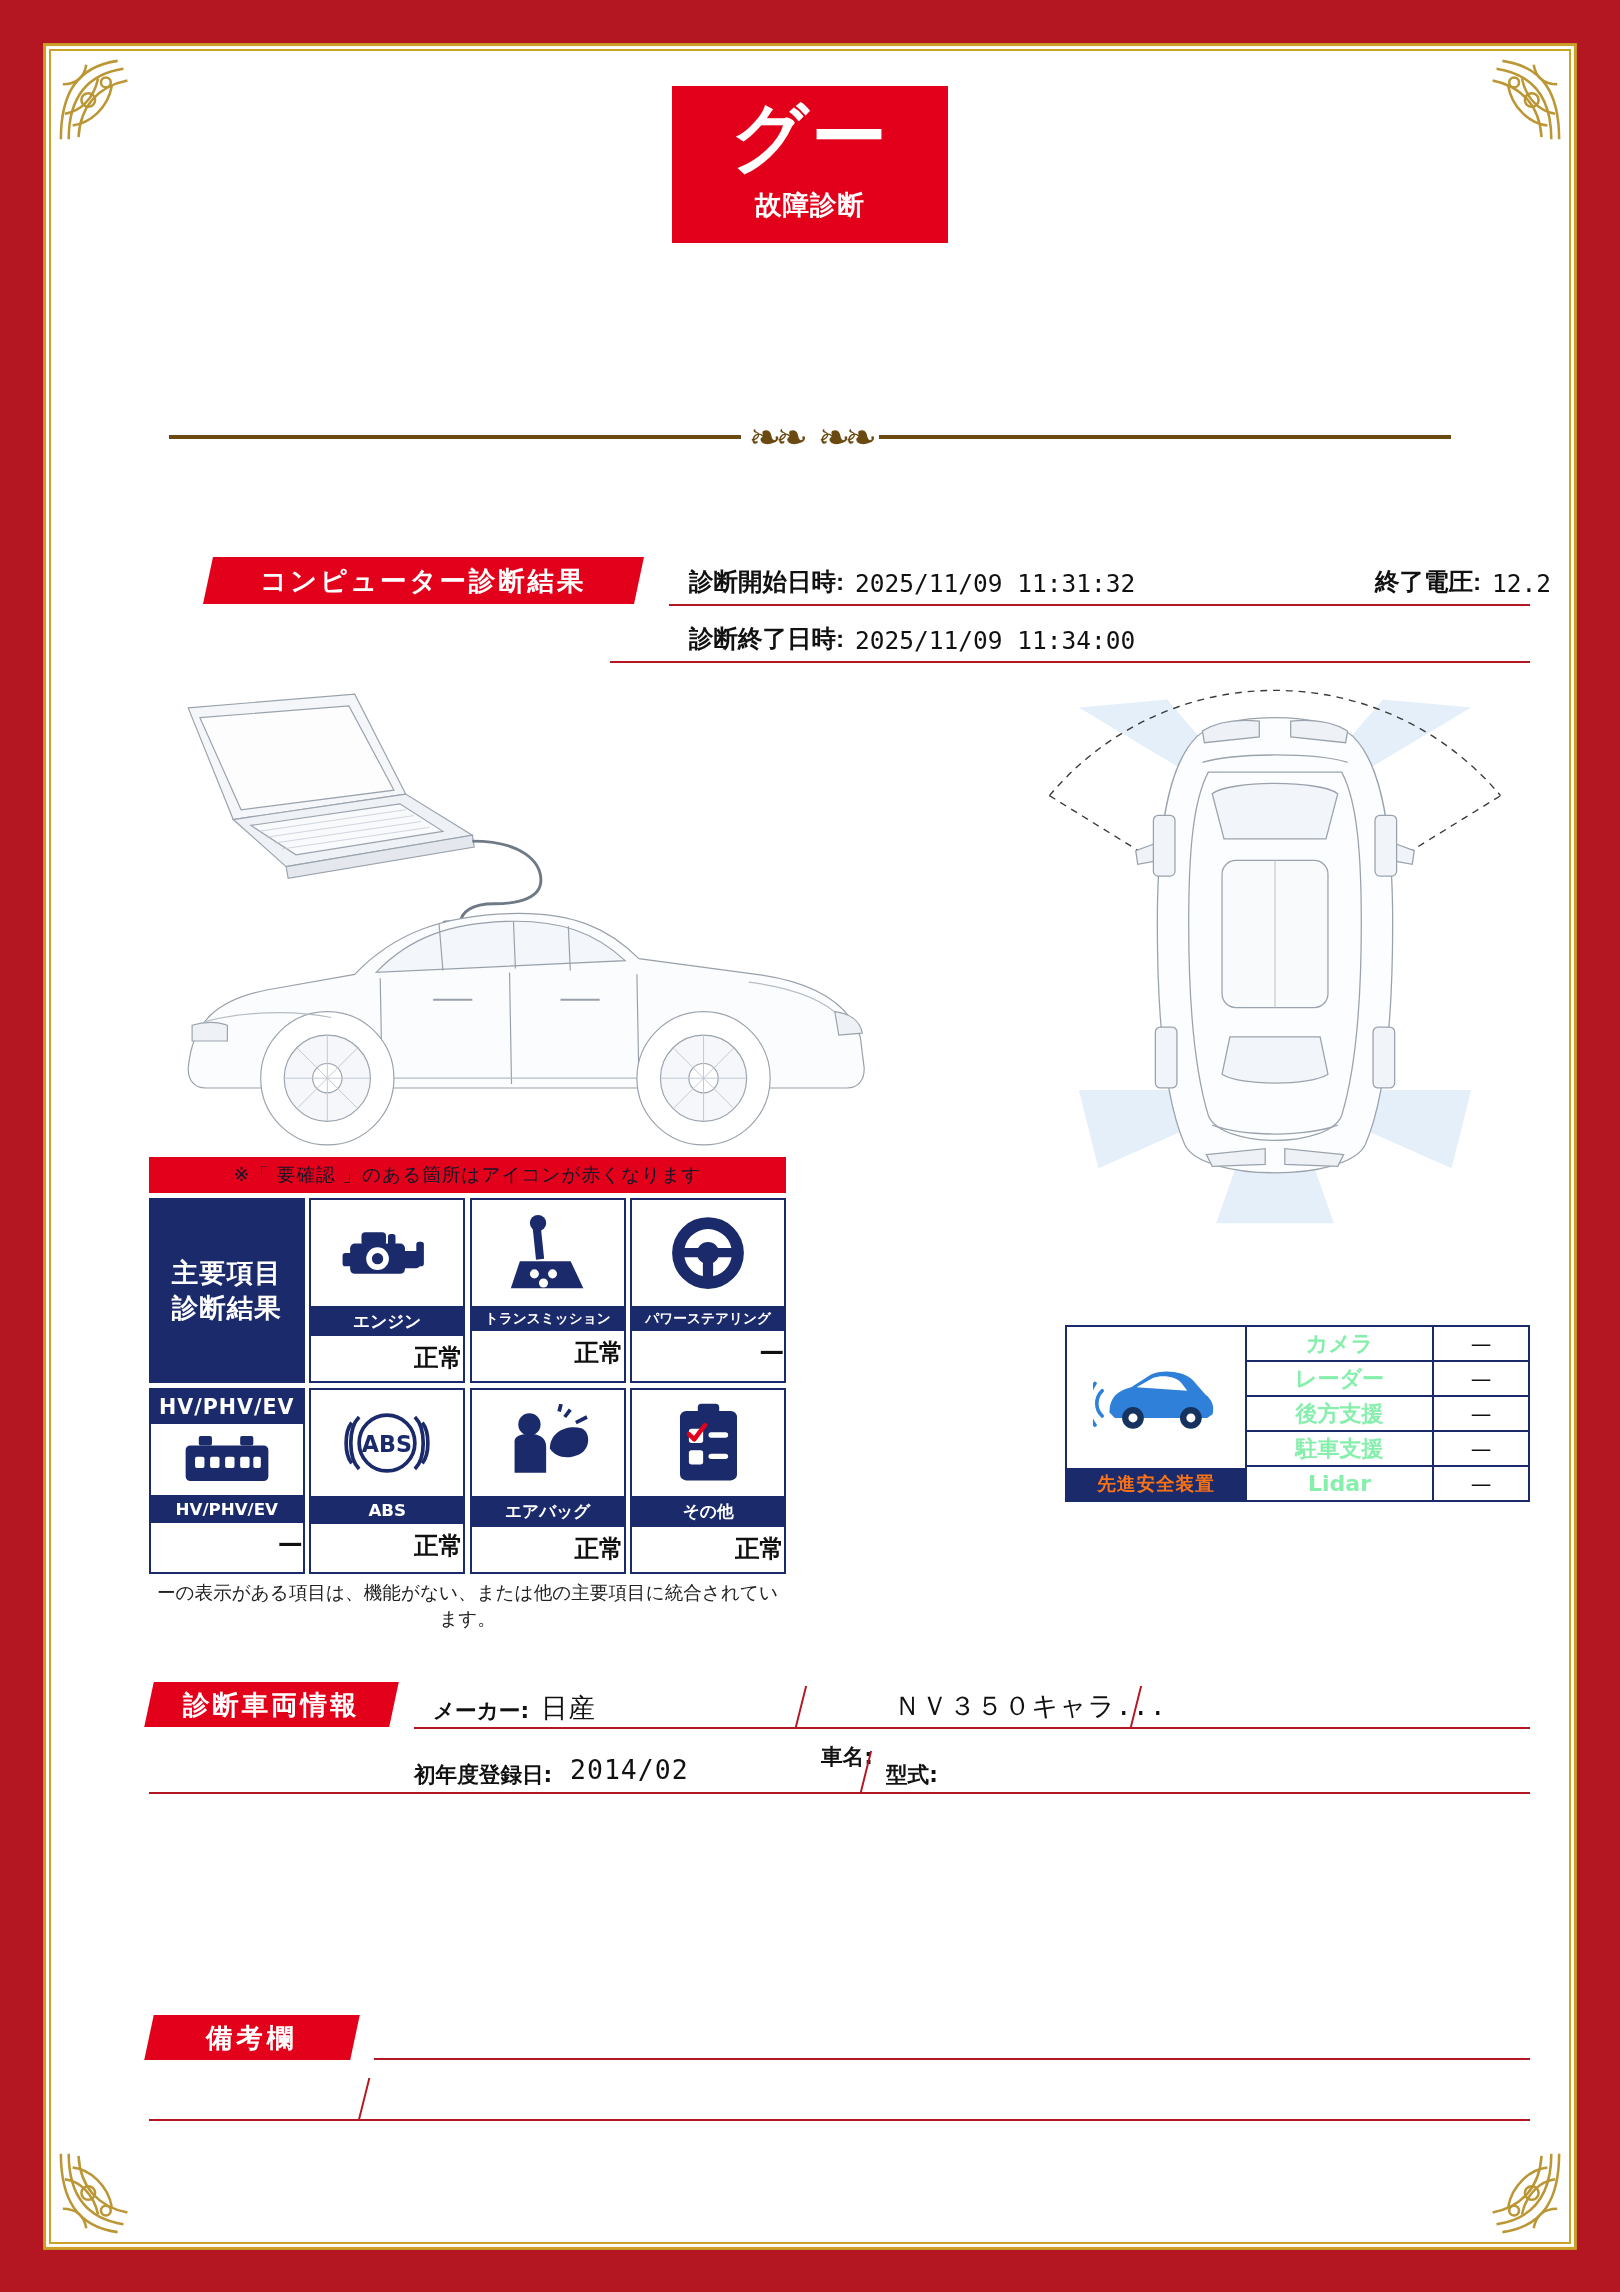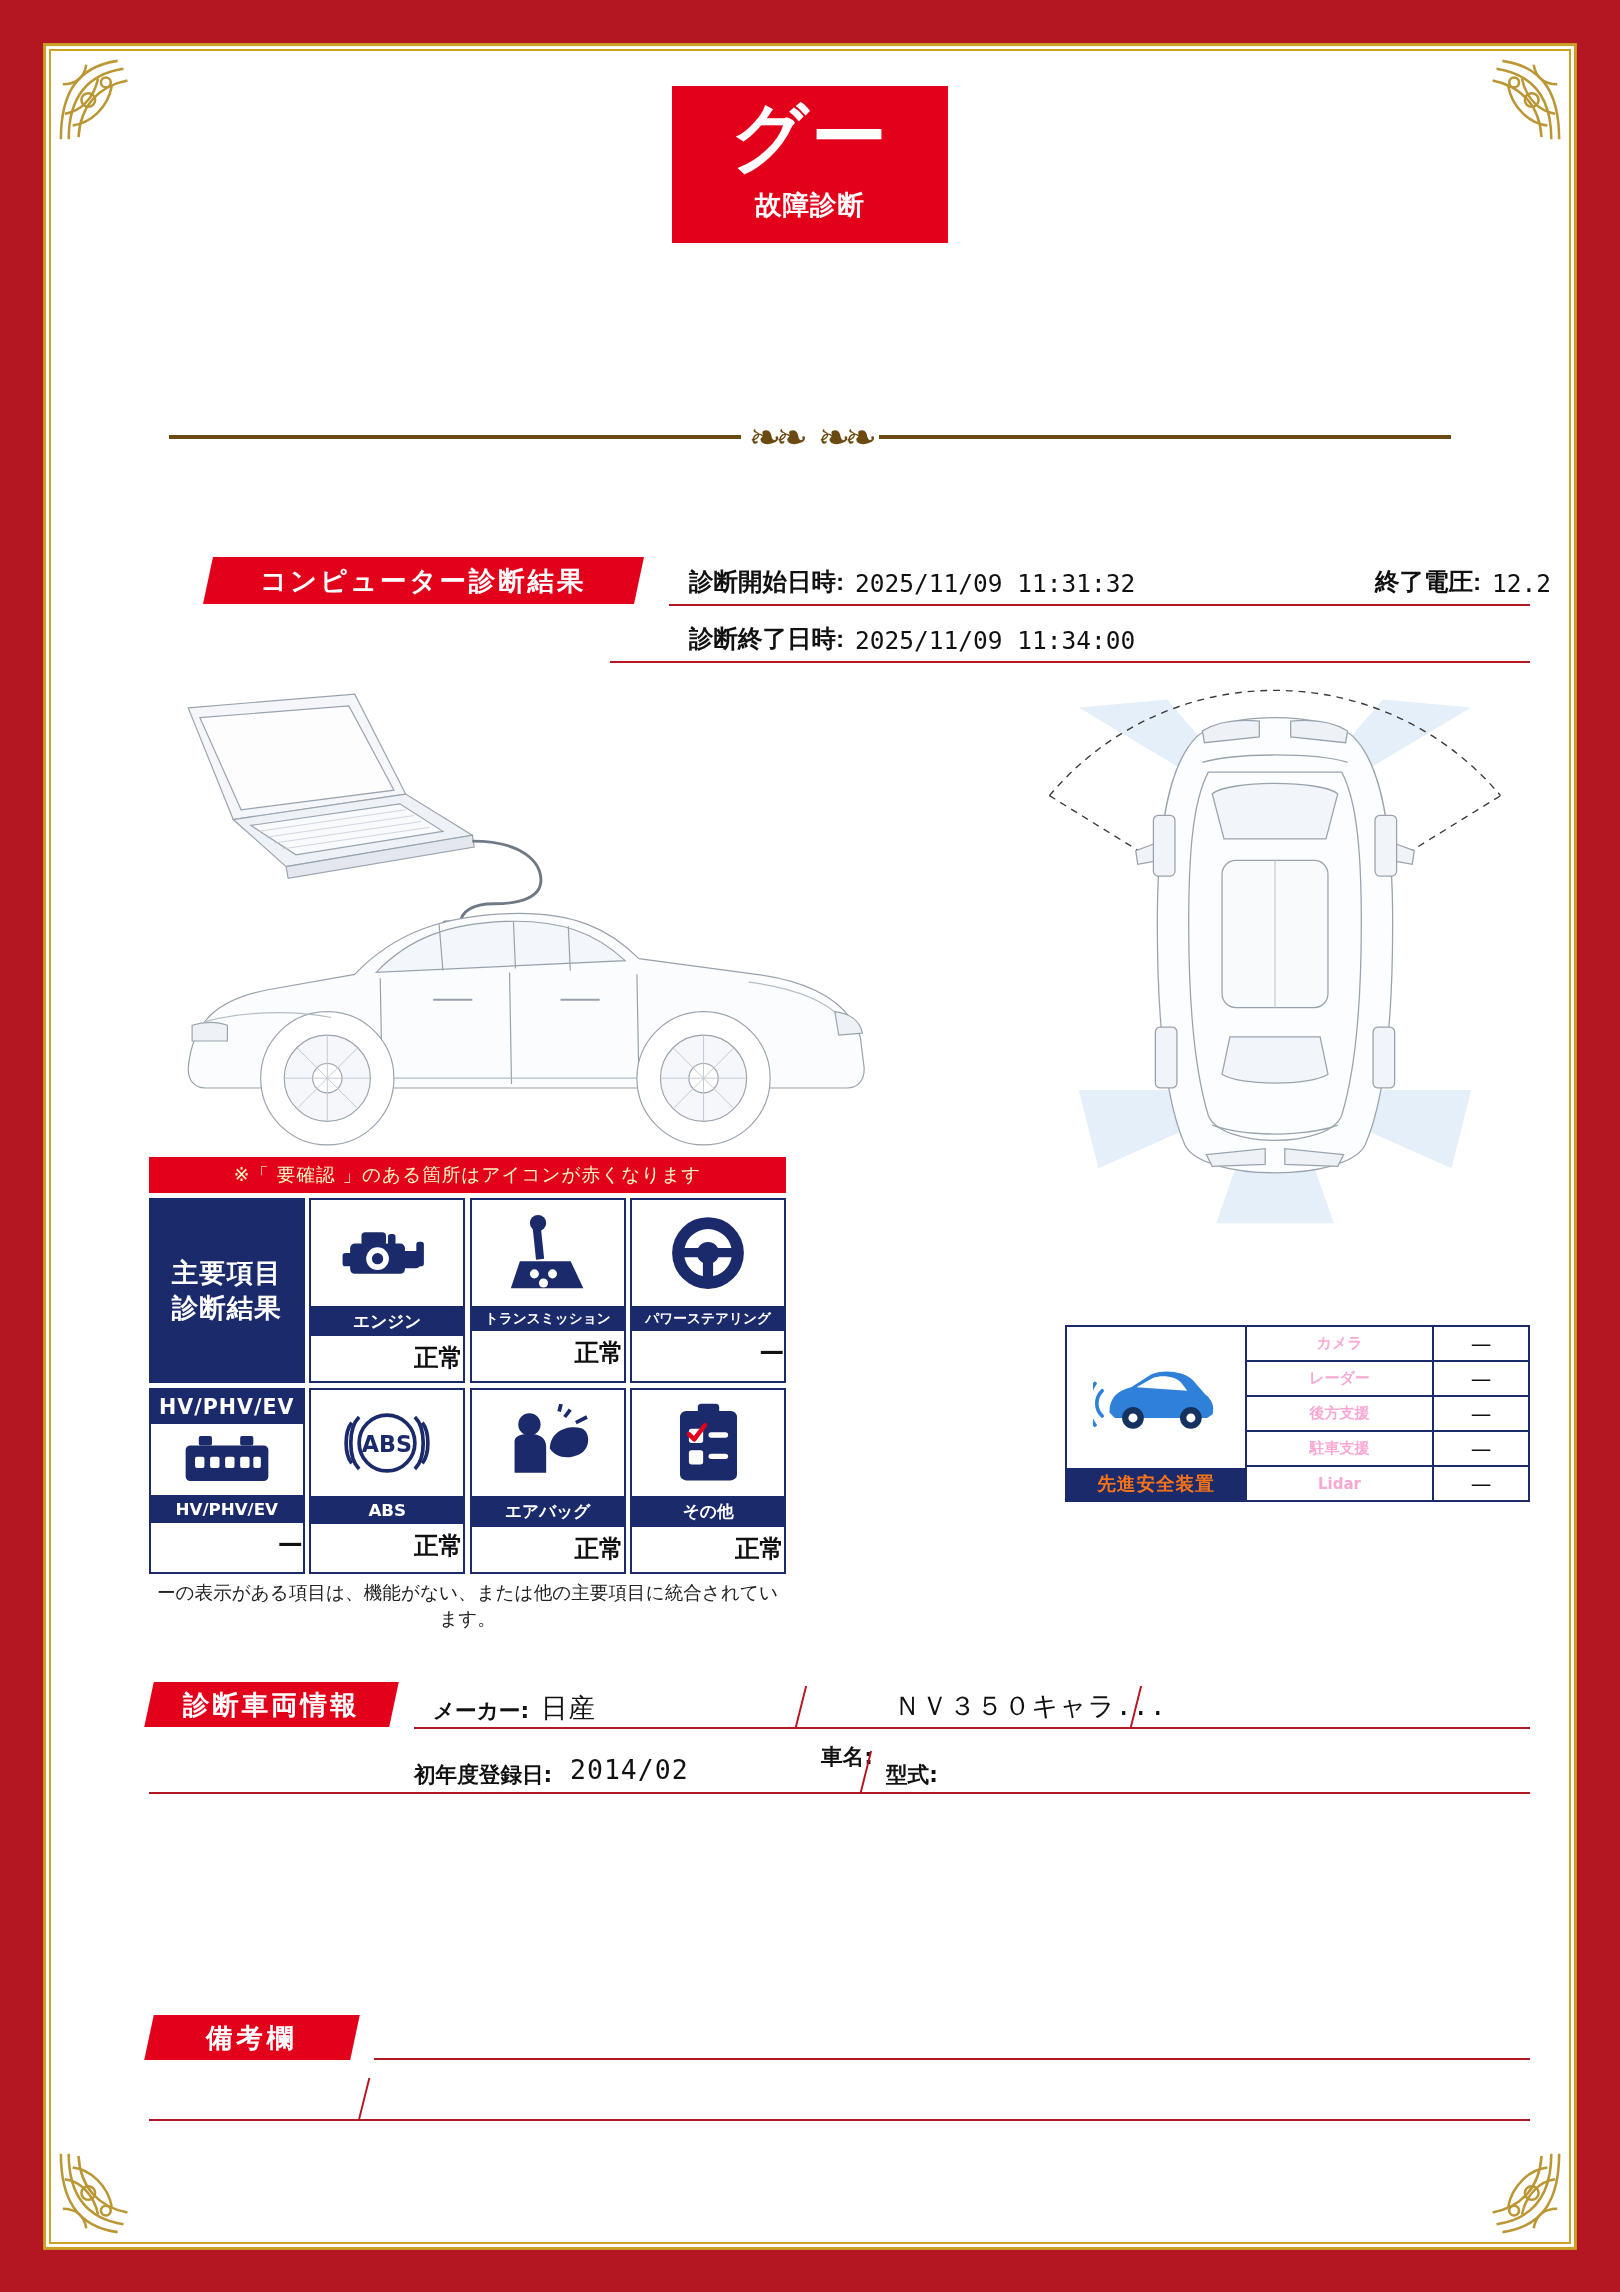--- a/index.html
+++ b/index.html
@@ -189,21 +189,21 @@
 
   
   .results {
     position: absolute;
     left: 88px;
     top: 1096px;
     width: 637px;
   }
   .results-note {
     background: #e2001a;
-    color: #fef9c3;
+    color: #0f172a;
     font-size: 18.6px;
     text-align: center;
     padding: 4.9px 0;
     letter-spacing: 1px;
     font-family: "DejaVu Sans", sans-serif;
   }
   .grid {
     display: grid;
     grid-template-columns: repeat(4, 1fr);
     gap: 4.9px;
@@ -303,21 +303,21 @@
   .adas-right { flex: 1 1 auto; }
   .adas-row {
     display: flex;
     height: 33px;
     border-bottom: 2px solid #1b2a6b;
   }
   .adas-row:last-child { border-bottom: none; }
   .adas-row .k {
     flex: 1 1 auto;
     display: flex; align-items: center; justify-content: center;
-    font-size: 15px; font-weight: bold; color: #f9a8d4;
+    font-size: 22px; font-weight: bold; color: #86efac;
     border-right: 2px solid #1b2a6b;
     font-family: "DejaVu Sans", sans-serif;
   }
   .adas-row .v {
     width: 94px;
     display: flex; align-items: center; justify-content: center;
     font-size: 20.6px; color: #111;
     font-family: "DejaVu Sans", sans-serif;
   }
 

